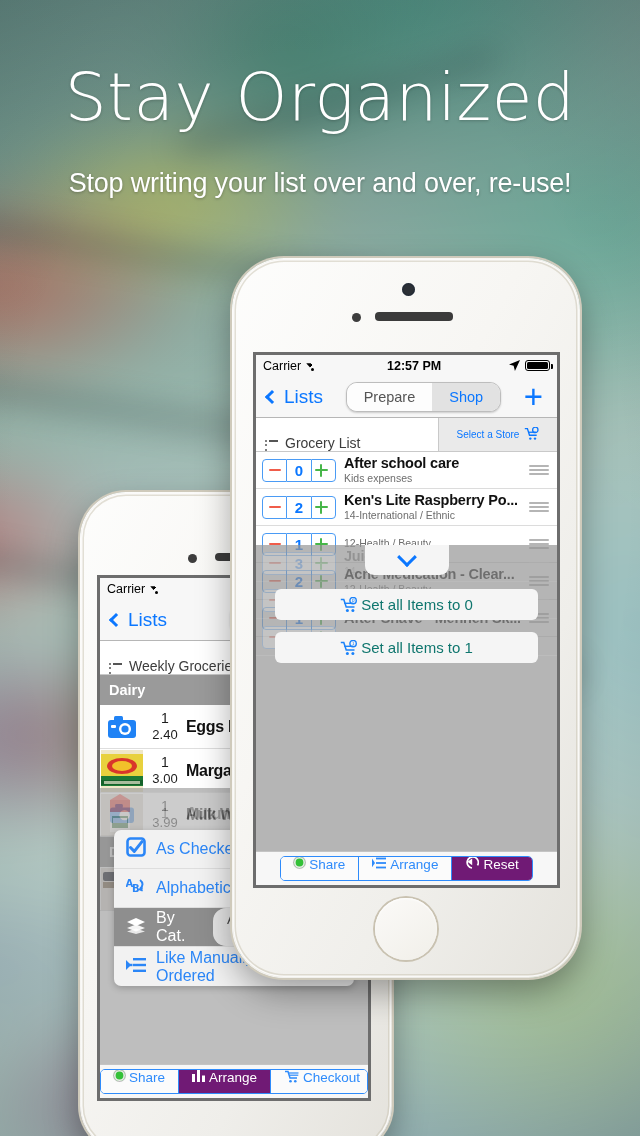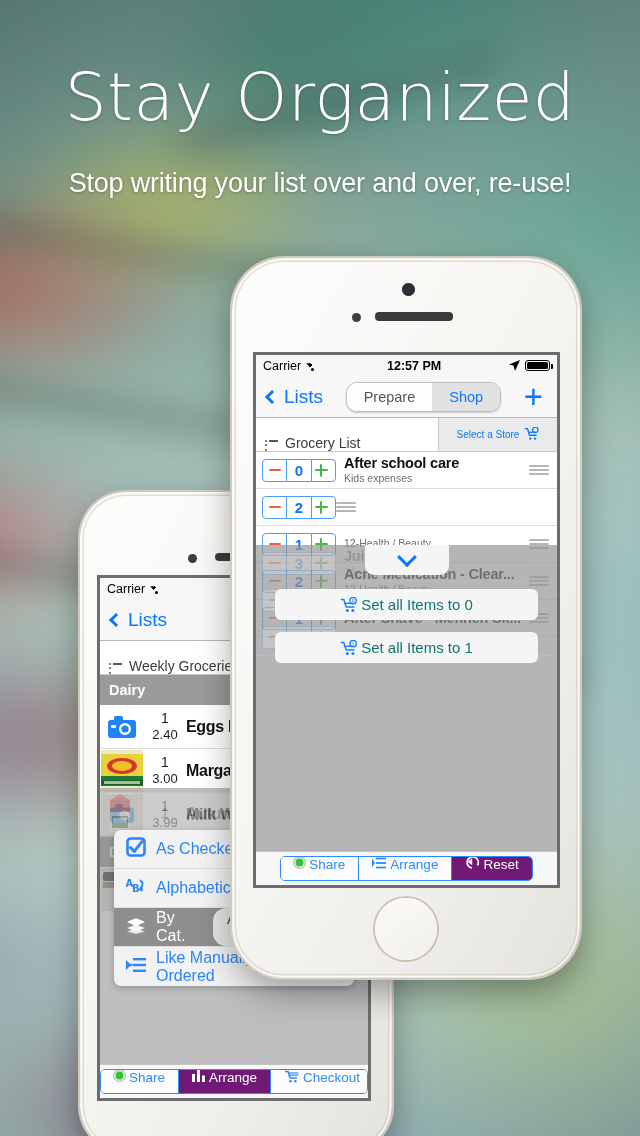--- a/index.html
+++ b/index.html
@@ -572,20 +572,24 @@
       <div class="row">
         <div class="stepper">
           <div class="b minus">
               <span class="m-glyph"></span>
             </div>
           <div class="qty">2</div>
           <div class="b plus">
               <span class="p-glyph"></span>
             </div>
         </div>
+        <div class="row-txt">
+          <div class="row-title">Ken's Lite Raspberry Po...</div>
+          <div class="row-sub">14-International / Ethnic</div>
+        </div>
         <div class="grip">
             <i></i>
             <i></i>
             <i></i>
           </div>
       </div>
 
       <div class="row">
         <div class="stepper">
           <div class="b minus">

